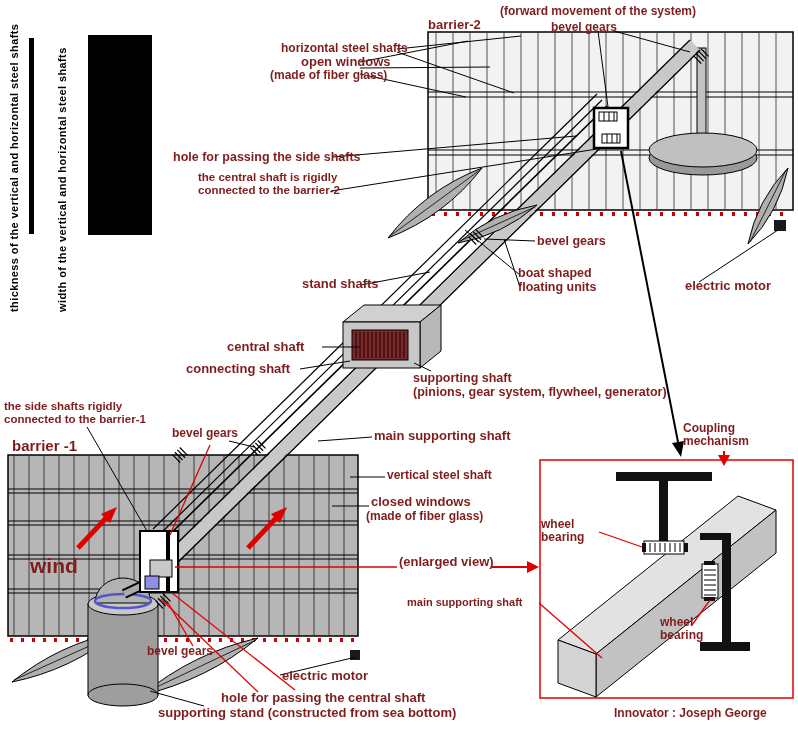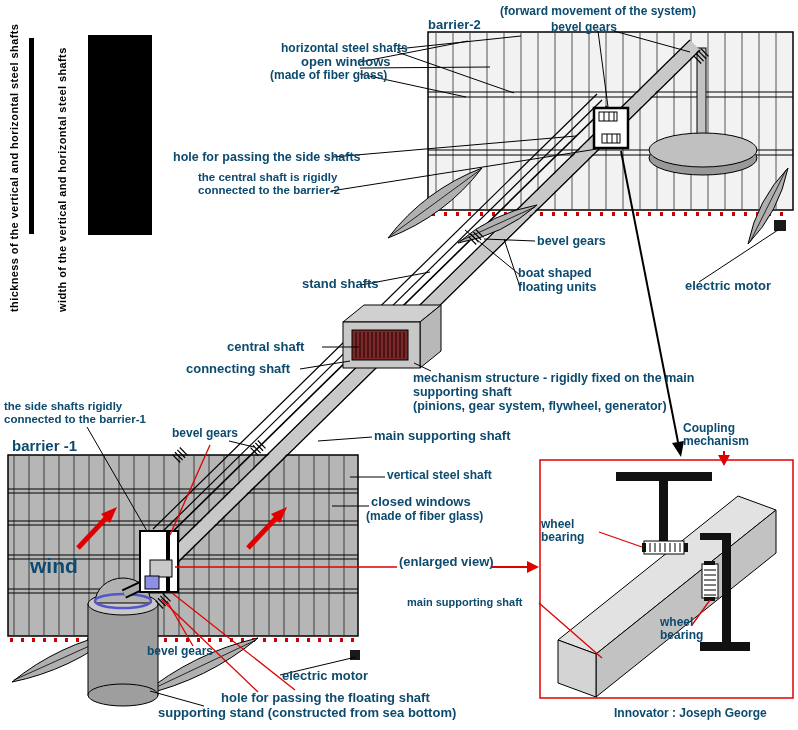--- a/index.html
+++ b/index.html
@@ -1,19 +1,19 @@
 <!DOCTYPE html>
 <html><head>
 <meta charset="utf-8">
 <style>
   html,body{margin:0;padding:0;background:#ffffff}
   body{font-family:"Liberation Sans",sans-serif}
   #stage{position:relative;width:798px;height:730px;background:#fff;overflow:hidden}
   #stage>svg{position:absolute;left:0;top:0;display:block}
-  .lbl{position:absolute;font-weight:bold;color:#0c4a6e;white-space:nowrap;line-height:1.12}
+  .lbl{position:absolute;font-weight:bold;color:#7f1d1d;white-space:nowrap;line-height:1.12}
   .wrap{white-space:normal;text-align:left}
   .vert{position:absolute;font-weight:bold;color:#000;writing-mode:vertical-rl;transform:rotate(180deg);font-size:11px;letter-spacing:.4px;white-space:nowrap}
 </style>
 </head>
 <body>
 
 <div id="stage">
 
 <svg width="798" height="730" viewBox="0 0 798 730">
 
@@ -310,36 +310,35 @@
 <div class="lbl wrap" style="left:198px;top:171px;width:184px;font-size:11.5px">the central shaft is rigidly connected to the  barrier-2</div>
 <div class="vert" style="left:8px;top:12px;height:300px">thickness of the vertical and horizontal steel shafts</div>
 <div class="vert" style="left:56px;top:14px;height:298px">width of the vertical and horizontal steel shafts</div>
 <div class="lbl" style="left:537px;top:234px;font-size:12.5px">bevel gears</div>
 <div class="lbl" style="left:302px;top:277px;font-size:13px">stand shafts</div>
 <div class="lbl wrap" style="left:518px;top:266px;width:102px;font-size:12.5px">boat shaped floating units</div>
 <div class="lbl" style="left:685px;top:279px;font-size:13px">electric motor</div>
 <div class="lbl" style="left:227px;top:340px;font-size:13px">central shaft</div>
 <div class="lbl" style="left:186px;top:362px;font-size:13px">connecting shaft</div>
 <div class="lbl" style="left:413px;top:371px;font-size:12.5px">
-  <div>mechanism structure - rigidly fixed on the main</div>
   <div>supporting shaft</div>
   <div>(pinions, gear system, flywheel, generator)</div>
 </div>
 <div class="lbl" style="left:374px;top:429px;font-size:13px">main supporting shaft</div>
 <div class="lbl wrap" style="left:683px;top:422px;width:84px;font-size:12px">Coupling mechanism</div>
 <div class="lbl wrap" style="left:4px;top:400px;width:158px;font-size:11.5px">the side shafts rigidly connected to the  barrier-1</div>
 <div class="lbl" style="left:172px;top:427px;font-size:12px">bevel gears</div>
 <div class="lbl" style="left:12px;top:438px;font-size:15px">barrier -1</div>
 <div class="lbl" style="left:387px;top:469px;font-size:12px">vertical steel shaft</div>
 <div class="lbl" style="left:371px;top:495px;font-size:13px">closed windows</div>
 <div class="lbl" style="left:366px;top:510px;font-size:12px">(made of fiber glass)</div>
 <div class="lbl" style="left:30px;top:554px;font-size:21px">wind</div>
 <div class="lbl" style="left:399px;top:555px;font-size:13px">(enlarged view)</div>
 <div class="lbl wrap" style="left:541px;top:518px;width:58px;font-size:12px">wheel bearing</div>
 <div class="lbl" style="left:407px;top:596px;font-size:11px">main supporting shaft</div>
 <div class="lbl wrap" style="left:660px;top:616px;width:58px;font-size:12px">wheel bearing</div>
 <div class="lbl" style="left:147px;top:645px;font-size:12px">bevel gears</div>
 <div class="lbl" style="left:282px;top:669px;font-size:13px">electric motor</div>
-<div class="lbl" style="left:221px;top:691px;font-size:13px">hole for passing the floating shaft</div>
+<div class="lbl" style="left:221px;top:691px;font-size:13px">hole for passing the central shaft</div>
 <div class="lbl" style="left:158px;top:706px;font-size:13px">supporting stand (constructed from sea bottom)</div>
 <div class="lbl" style="left:614px;top:707px;font-size:12px">Innovator : Joseph George</div>
 
 </div>
 
 </body></html>

